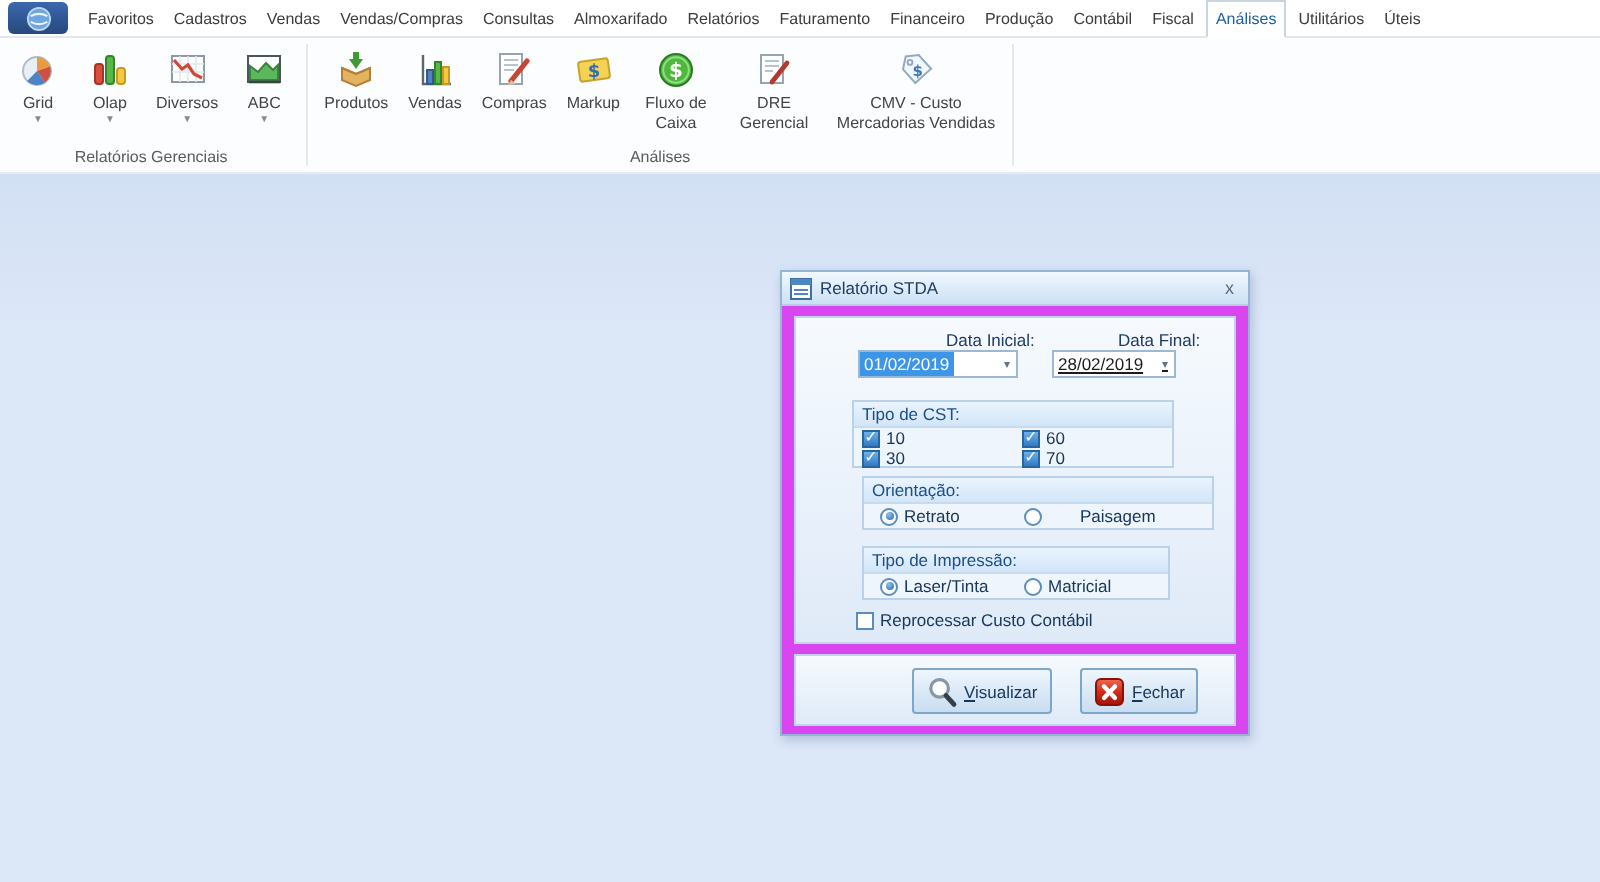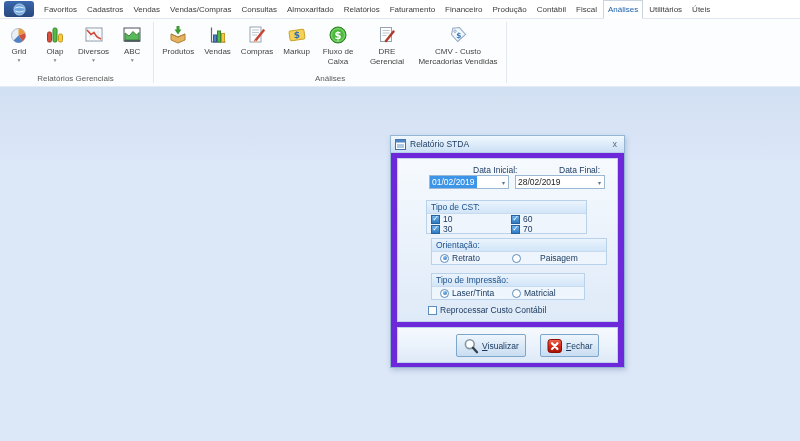--- a/index.html
+++ b/index.html
@@ -49,21 +49,21 @@
   .group-label{font-size:8px;color:#5b5b5b;padding:2px 0 3px;}
   .vsep{width:1px;background:#e2e8f0;margin:3px 2px;}
   
   .canvas{
     position:absolute;top:87px;left:0;width:800px;height:354px;
     background:linear-gradient(#d2e0f3,#dce7f8 22%);
   }
   
   .dialog{
     position:absolute;left:390px;top:135px;width:235px;height:233px;
-    background:#6d28d9;border:1px solid #94b5d3;
+    background:#d946ef;border:1px solid #94b5d3;
     box-shadow:1px 2px 5px rgba(60,90,130,.28);z-index:10;box-sizing:border-box;
   }
   .dlg-title{
     height:16px;background:linear-gradient(#f1f8fe,#cbe0f5);
     border-bottom:1px solid #b7cee5;display:flex;align-items:center;padding:0 4px;
   }
   .dlg-title-text{font-size:8.5px;color:#1e3c64;flex:1;margin-left:4px;}
   .dlg-close{font-size:9px;color:#5a6b7d;padding:0 3px;cursor:pointer;line-height:1;}
   .panel{
     position:absolute;background:linear-gradient(#f6fafe,#dfeaf8);
@@ -285,21 +285,21 @@
   </div>
 
   <div class="panel content">
     <span class="fld-label" style="left:31px;top:6px;">Data Inicial:</span>
     <span class="fld-label" style="left:117px;top:6px;">Data Final:</span>
 
     <div class="combo selected" style="left:31px;top:16px;width:80px;">
       <span class="val">01/02/2019</span>
       <span class="arrow">▾</span>
     </div>
-    <div class="combo" style="left:117px;top:16px;width:90px;">
+    <div class="combo" style="left:128px;top:16px;width:62px;text-decoration:underline;">
       <span class="val">28/02/2019</span>
       <span class="arrow">▾</span>
     </div>
 
     <div class="groupbox" style="left:28px;top:41px;width:161px;height:34px;">
       <div class="gb-header">Tipo de CST:</div>
       <div class="cb checked" style="left:4px;top:13px;">
         <span class="box"></span>
         <span>10</span>
       </div>

